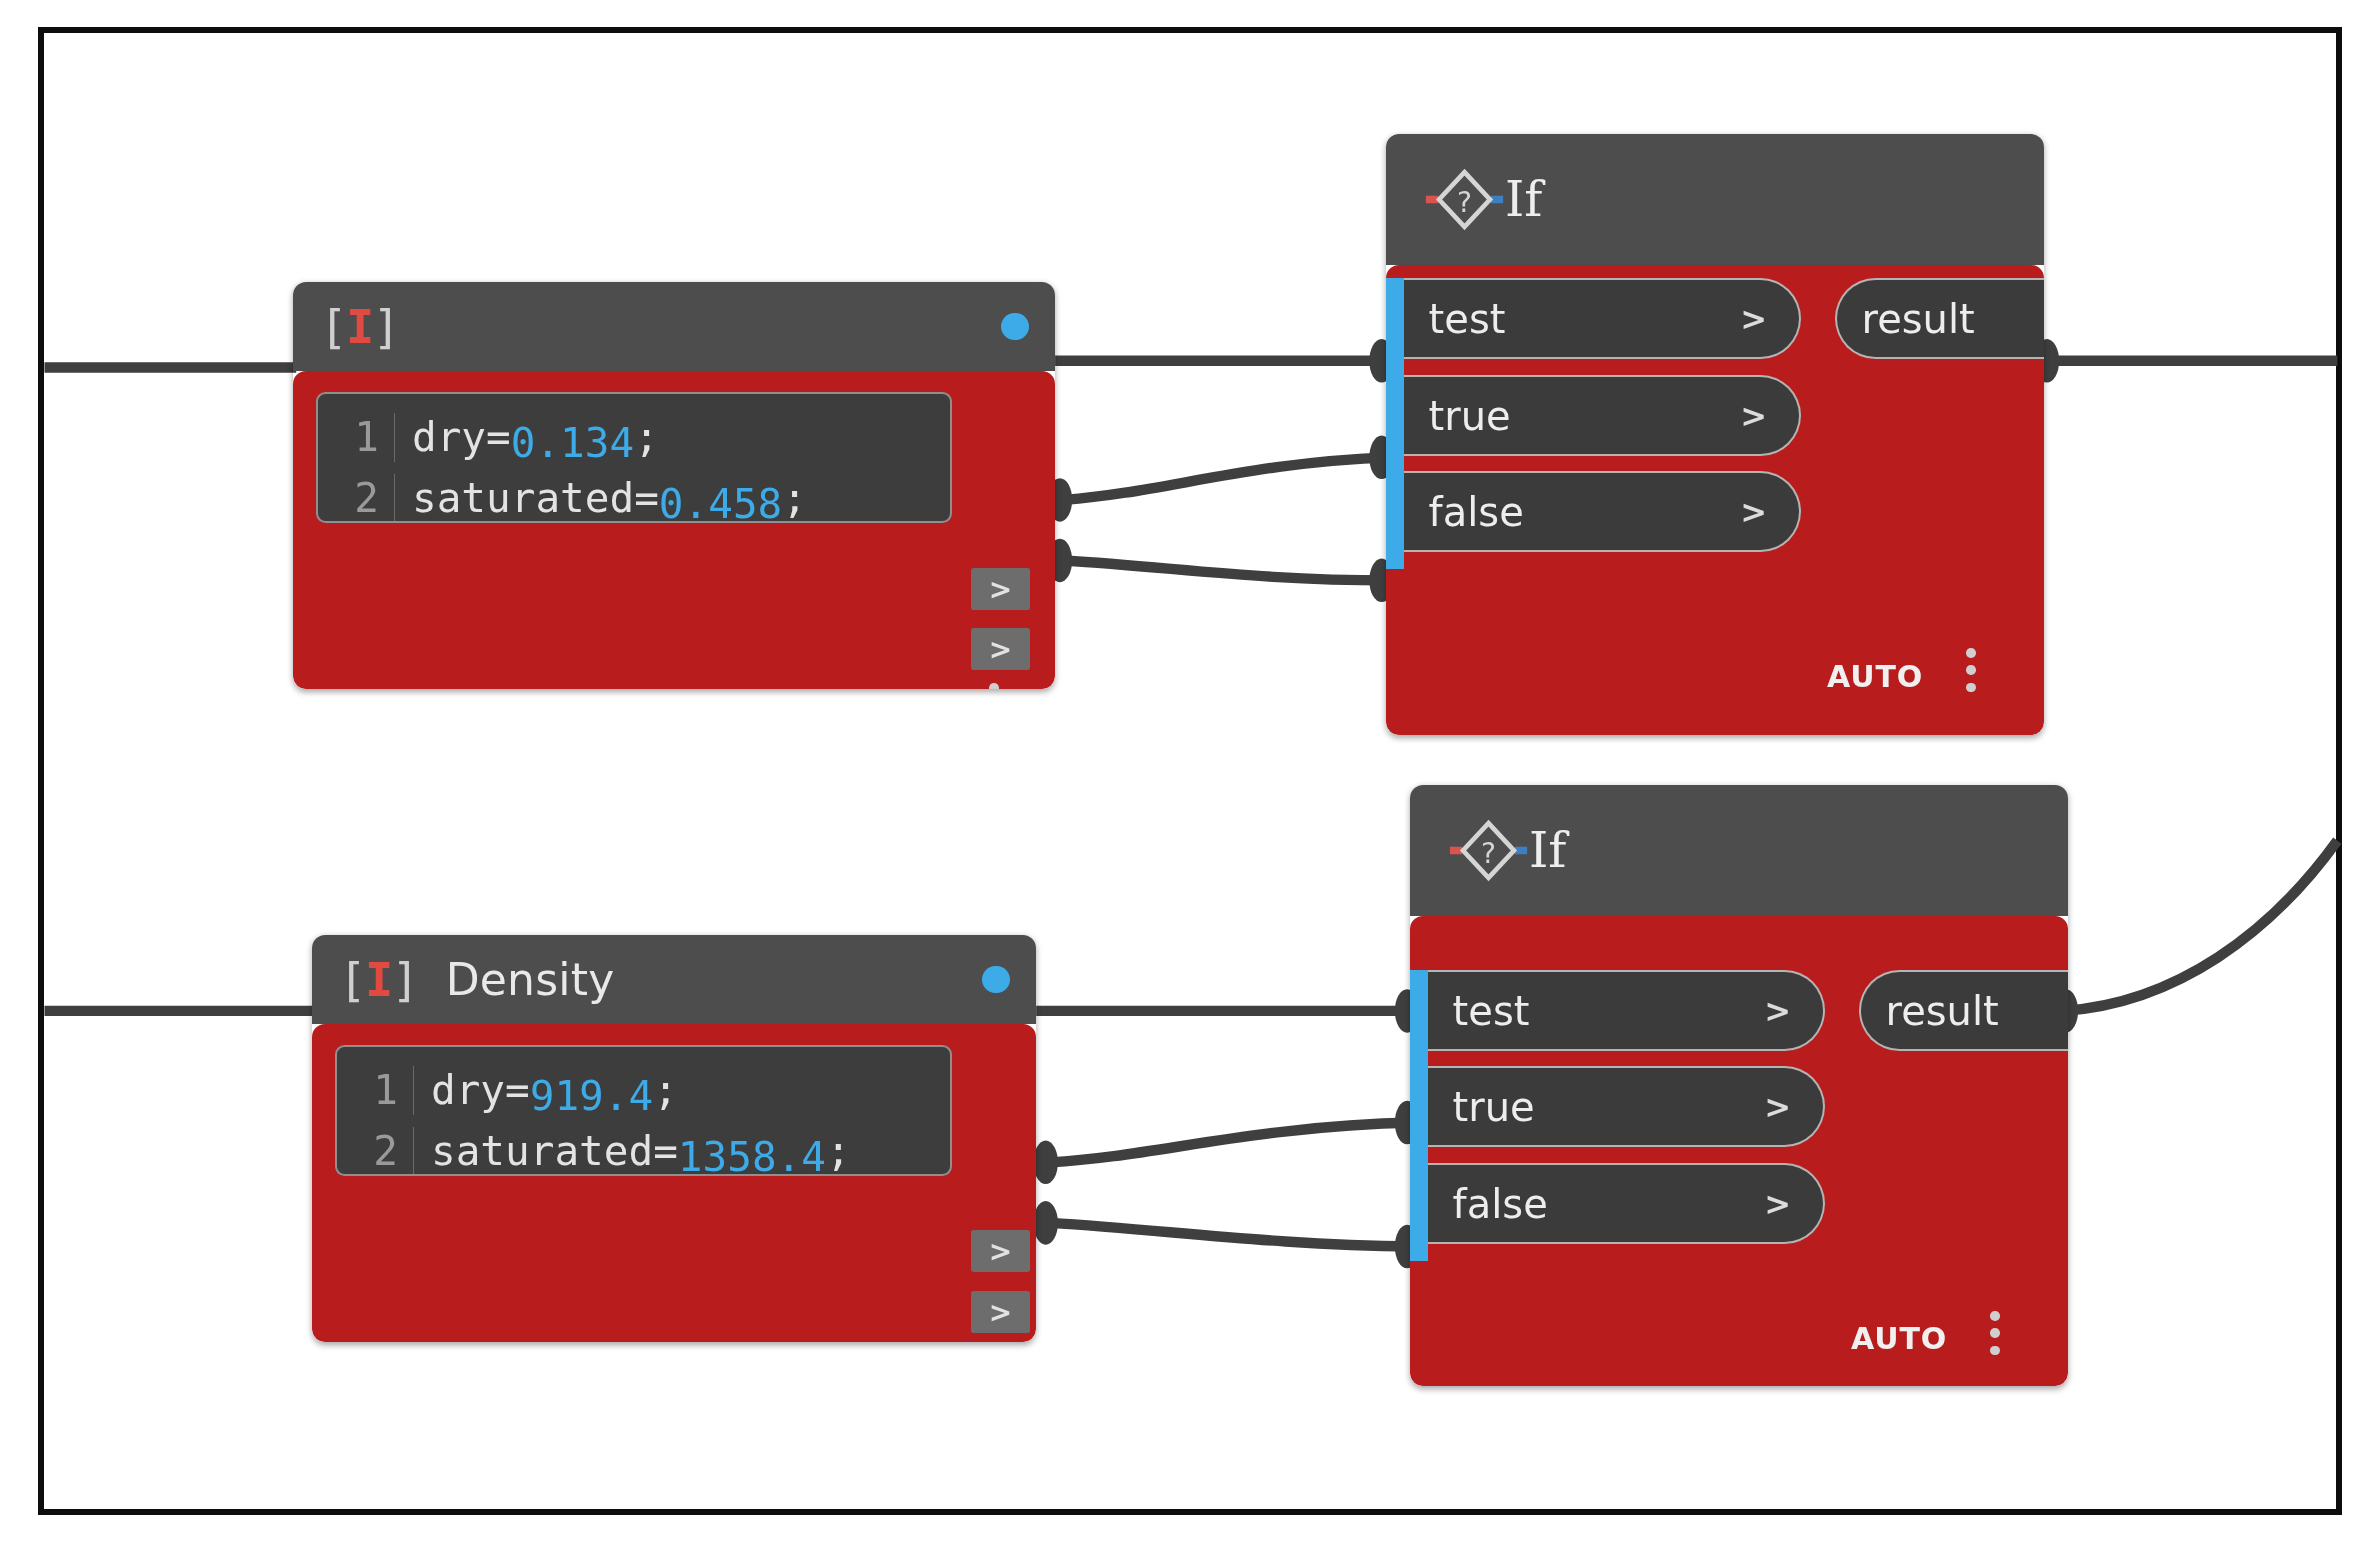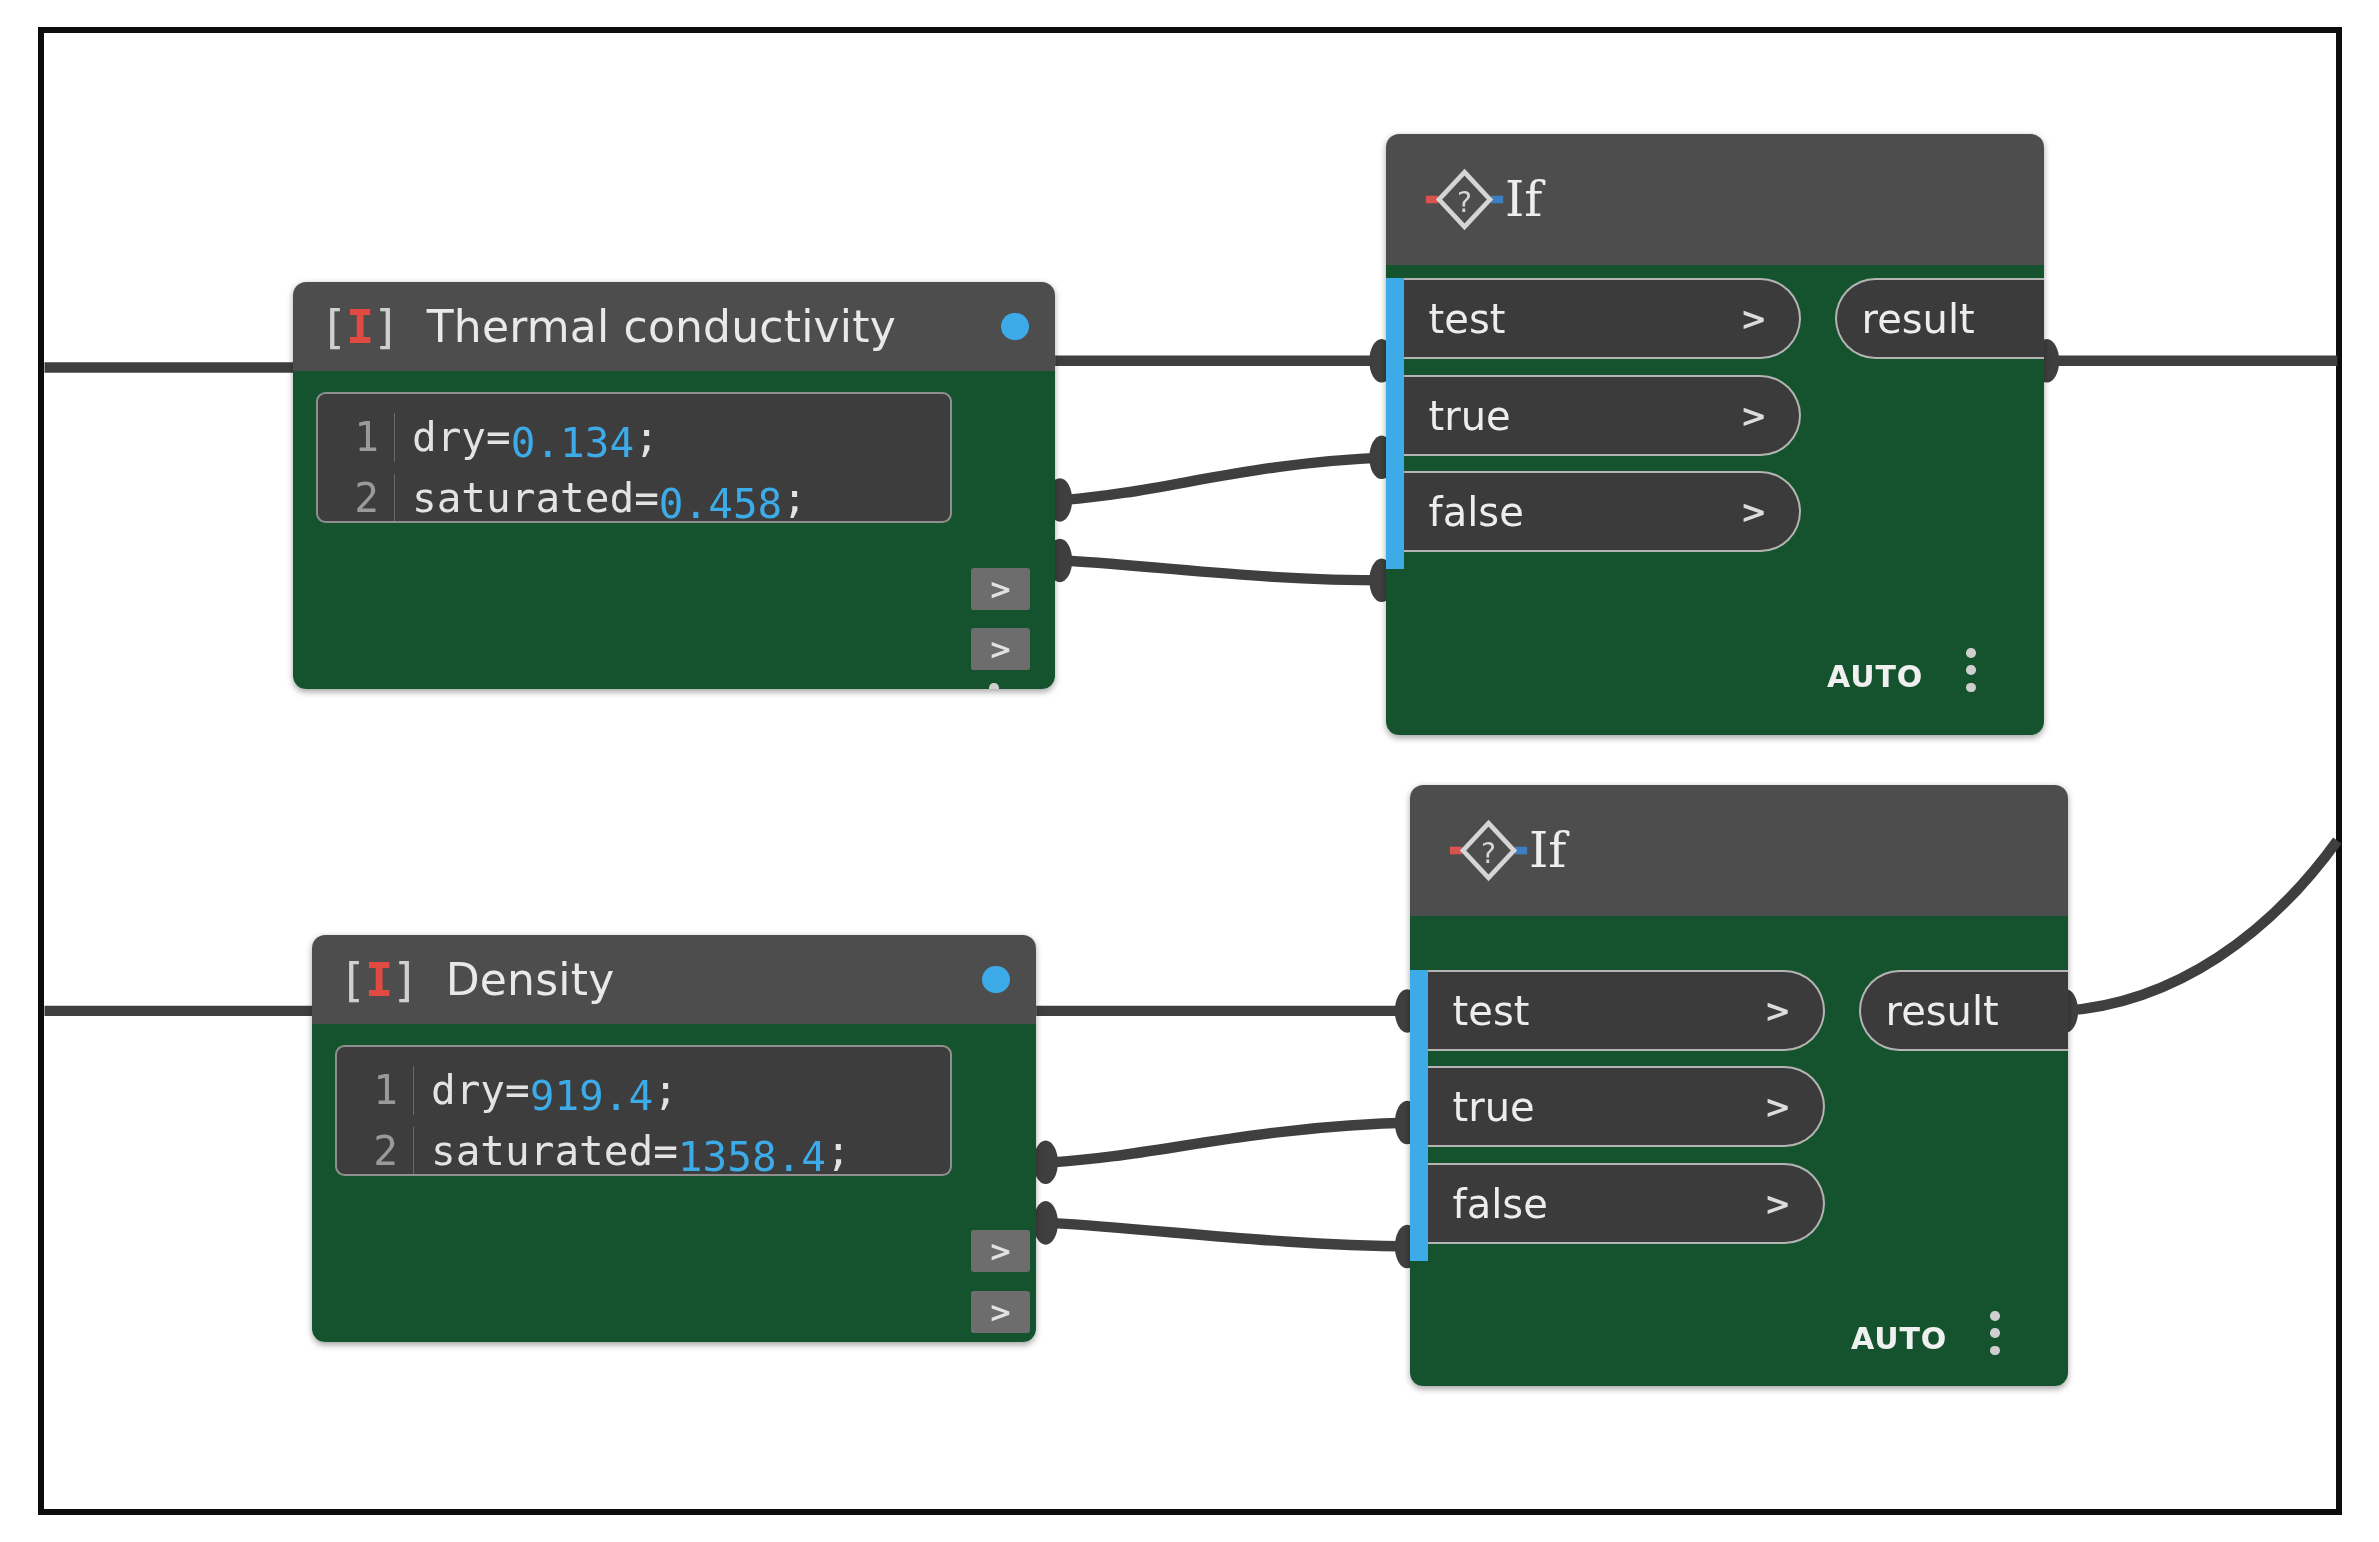--- a/index.html
+++ b/index.html
@@ -12,21 +12,21 @@
     width:2304px; height:1488px;
     border:6.6px solid #0d0d0d; background:#ffffff;
     box-sizing:border-box;
   }
   #wire-layer{position:absolute;left:0;top:0;width:2379px;height:1543px;pointer-events:none;}
 
   
   .node{position:absolute;border-radius:13.2px;overflow:hidden;
         box-shadow:0 2.8px 6.6px rgba(0,0,0,.35);}
   .node-header{background:#4d4d4d;display:flex;align-items:center;box-sizing:border-box;}
-  .node-body{background:#14532d;box-sizing:border-box;position:relative;}
+  .node-body{background:#b91c1c;box-sizing:border-box;position:relative;border-radius:13px;}
 
   
   .cb-header{height:89px;padding:0 26.5px;}
   .cb-icon{font-family:"DejaVu Sans Mono","Liberation Mono",monospace;
            font-size:47px;color:#d0d0d0;letter-spacing:-1.9px;line-height:1;
            display:inline-block;white-space:pre;}
   .cb-icon .bar{color:#e04a41;font-weight:bold;}
   .cb-title{margin-left:28px;font-size:44px;color:#e9e9e9;letter-spacing:0.2px;}
   .cb-dot{width:27.4px;height:27.4px;border-radius:50%;background:#3dabe8;margin-left:auto;}
 
@@ -117,21 +117,20 @@
     <ellipse cx="1105" cy="1228" rx="13" ry="23"></ellipse>
     <ellipse cx="1105" cy="1292" rx="13" ry="23"></ellipse>
     <ellipse cx="2163" cy="381" rx="13" ry="23"></ellipse>
     <ellipse cx="2183" cy="1068" rx="13" ry="23"></ellipse>
   </g>
 </svg>
 
 <div class="node" style="left:293px;top:282px;width:762px;height:407px;">
   <div class="node-header cb-header">
     <span class="cb-icon">[<span class="bar">I</span>]</span>
-    <span class="cb-title">Thermal conductivity</span>
     <span class="cb-dot"></span>
   </div>
   <div class="node-body" style="height:318px;">
     <div class="code-area" style="left:23px;top:21px;width:636px;height:131px;padding:13.2px 0 0 17px;">
       <div class="code-line">
         <span class="ln">1</span>
         <span class="ctxt">dry=</span>
         <span class="cnum">0.134</span>
         <span class="ctxt">;</span>
       </div>

